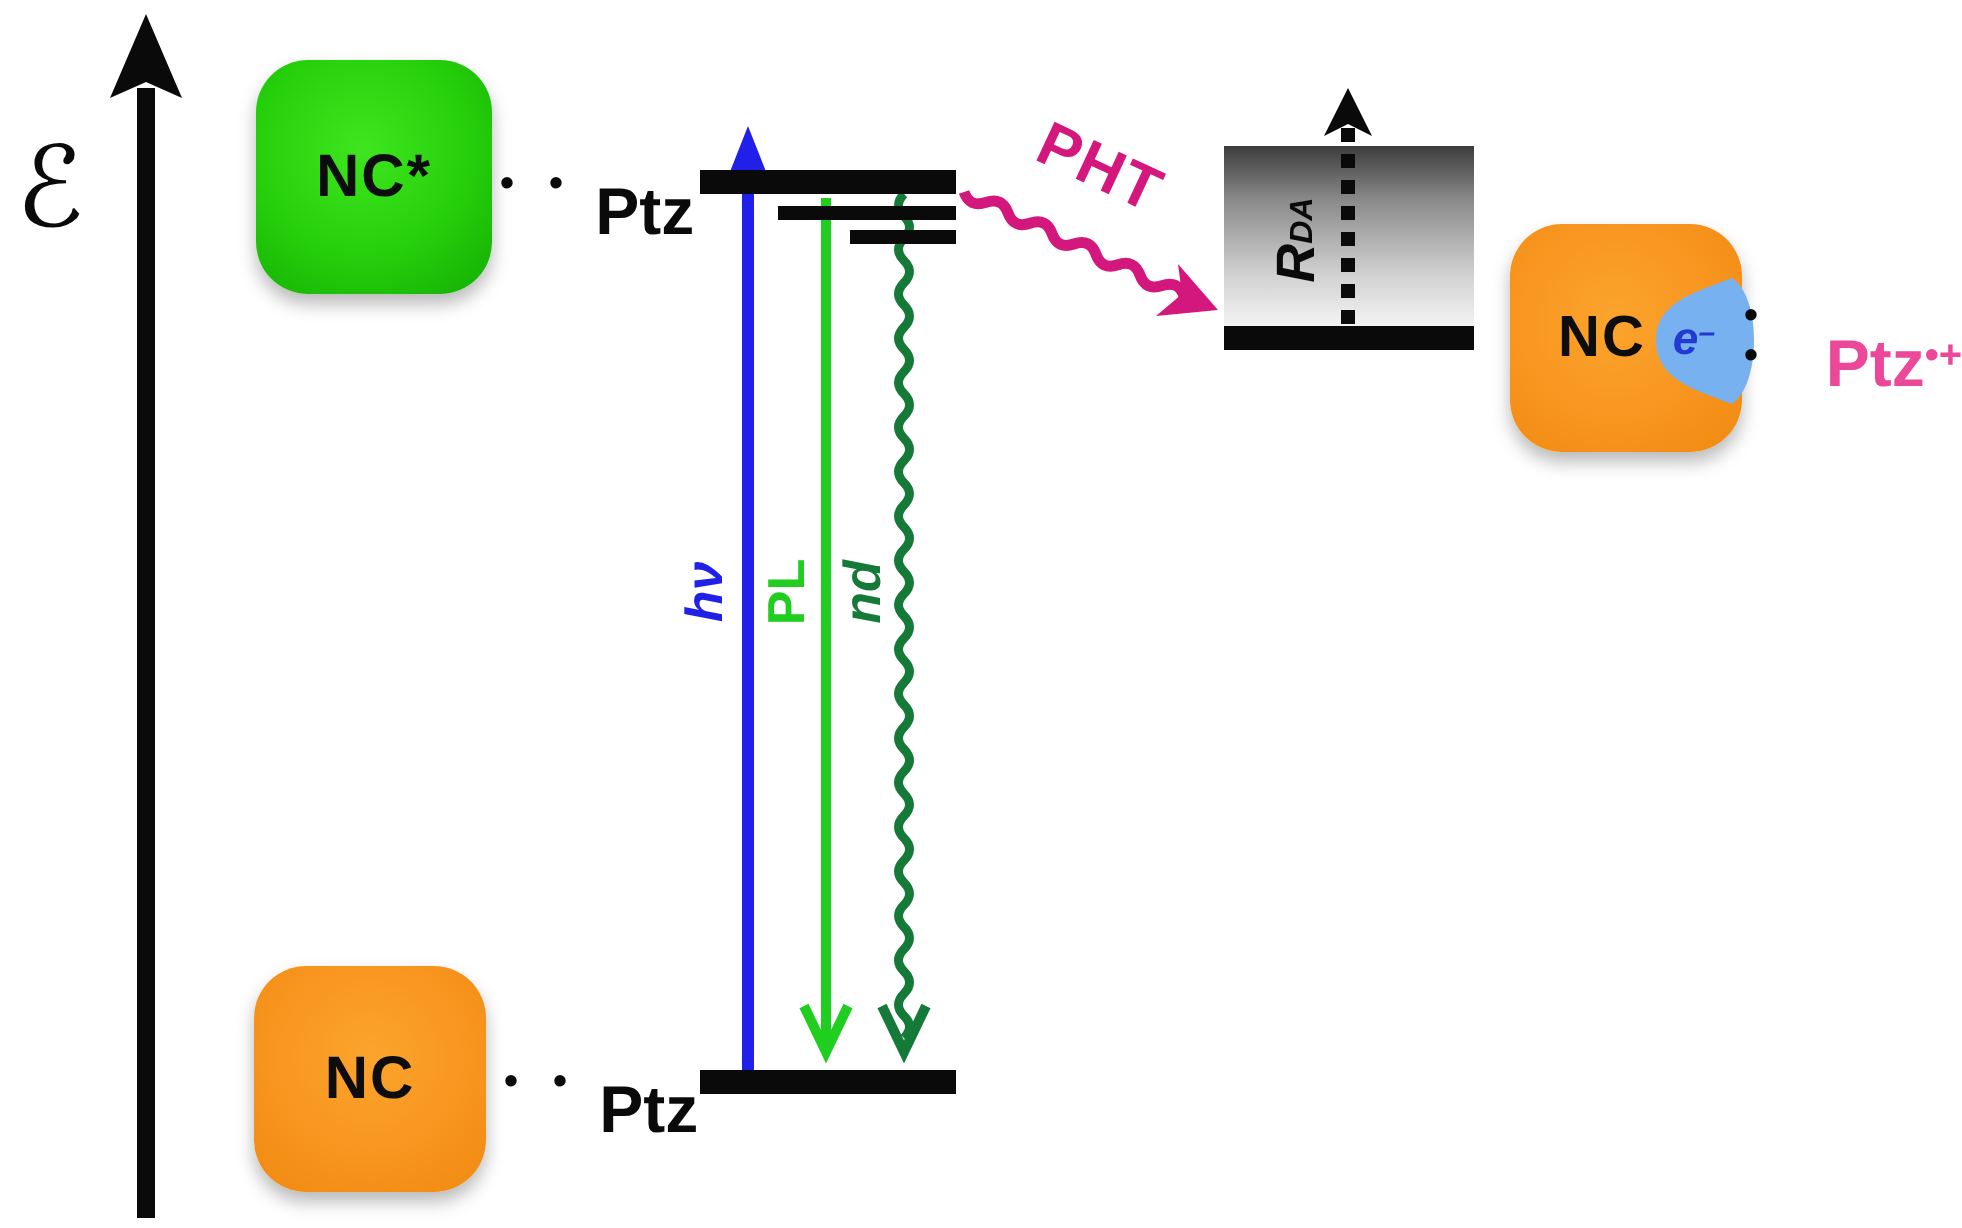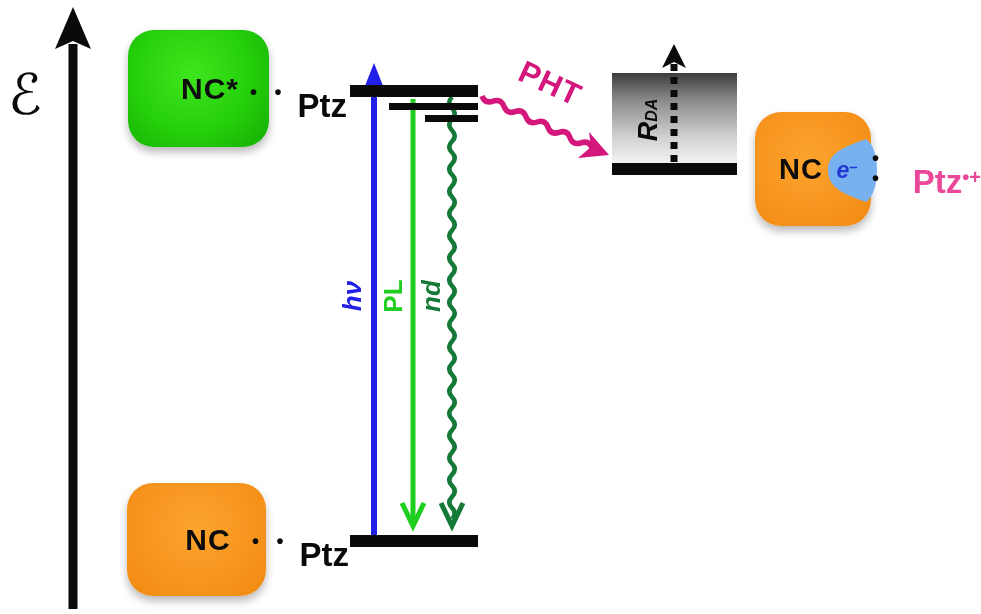--- a/index.html
+++ b/index.html
@@ -4,21 +4,21 @@
 <style>
   html,body{margin:0;padding:0;background:#fff;}
   .canvas{
     position:relative;width:981px;height:614px;background:#ffffff;
     font-family:"Liberation Sans",sans-serif;overflow:hidden;
   }
   
   .box{
     position:absolute;border-radius:26px;display:flex;align-items:center;justify-content:center;
     font-weight:bold;color:#0d0d0d;letter-spacing:1px;
-    box-shadow:0 5px 9px rgba(0,0,0,.28);z-index:2;padding-left:23px;
+    box-shadow:0 5px 9px rgba(0,0,0,.28);z-index:2;
   }
   .box-green{
     left:128px;top:30px;width:118px;height:117px;font-size:30px;
     background:radial-gradient(circle at 45% 38%, #3fe61f 0%, #25cf0a 55%, #14ad04 100%);
   }
   .box-orange-ground{
     left:127px;top:483px;width:116px;height:113px;font-size:30px;
     background:radial-gradient(circle at 50% 40%, #fba42d 0%, #f7941e 60%, #ef8a10 100%);
   }
   .box-orange-cs{

